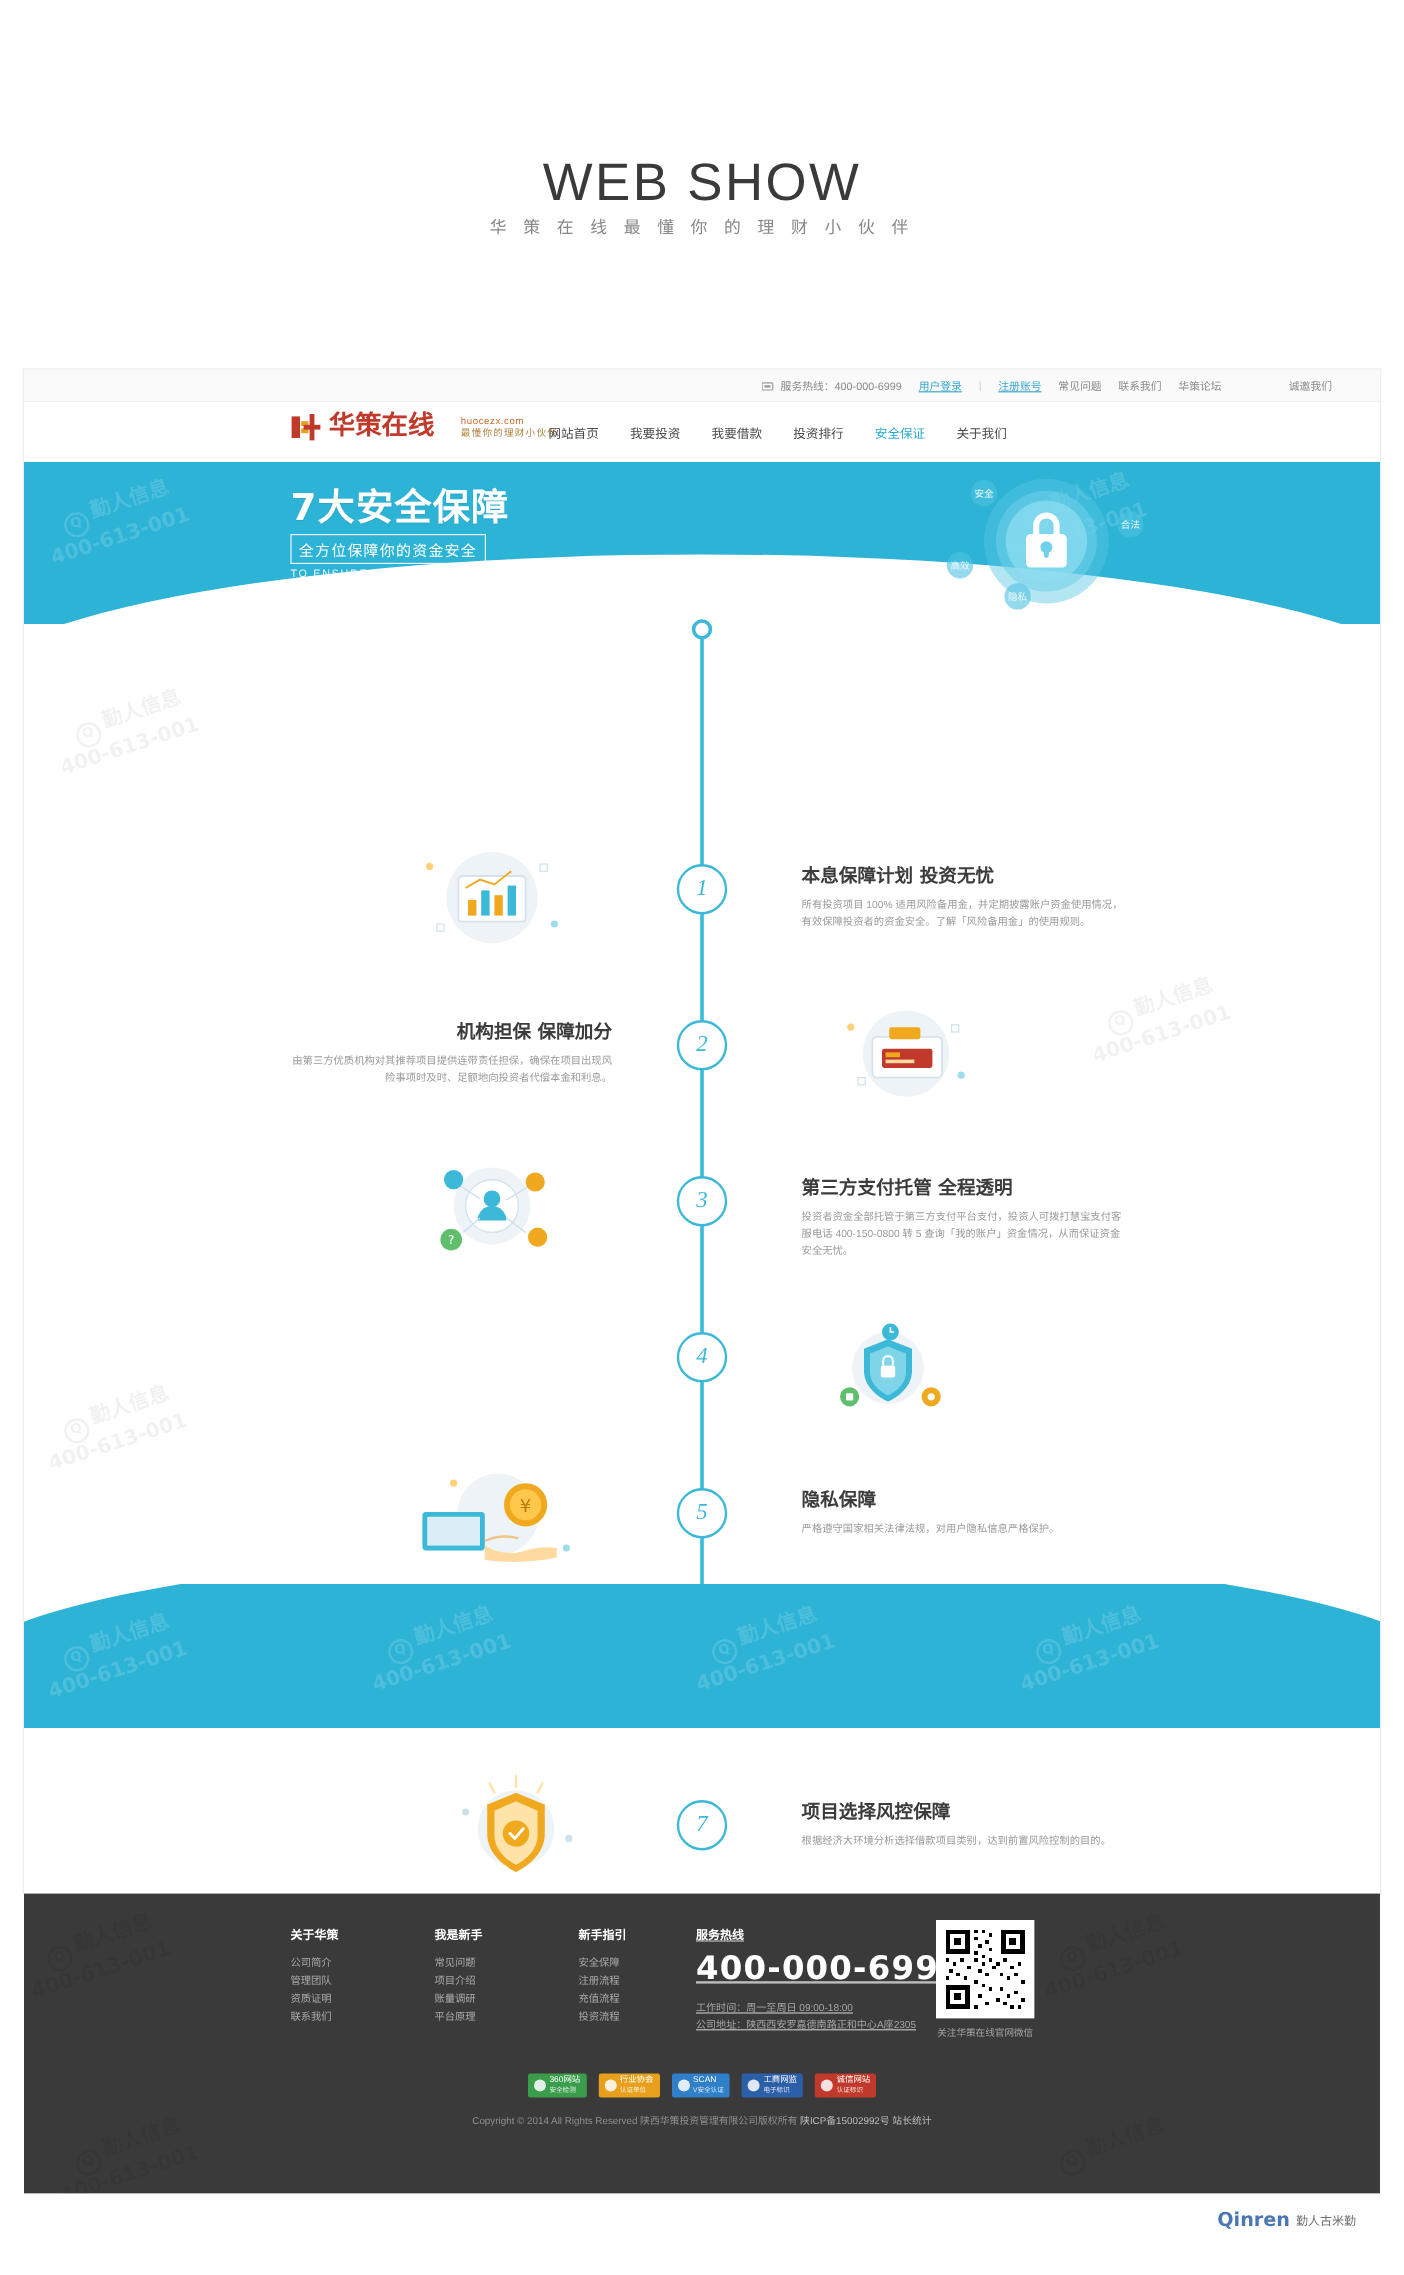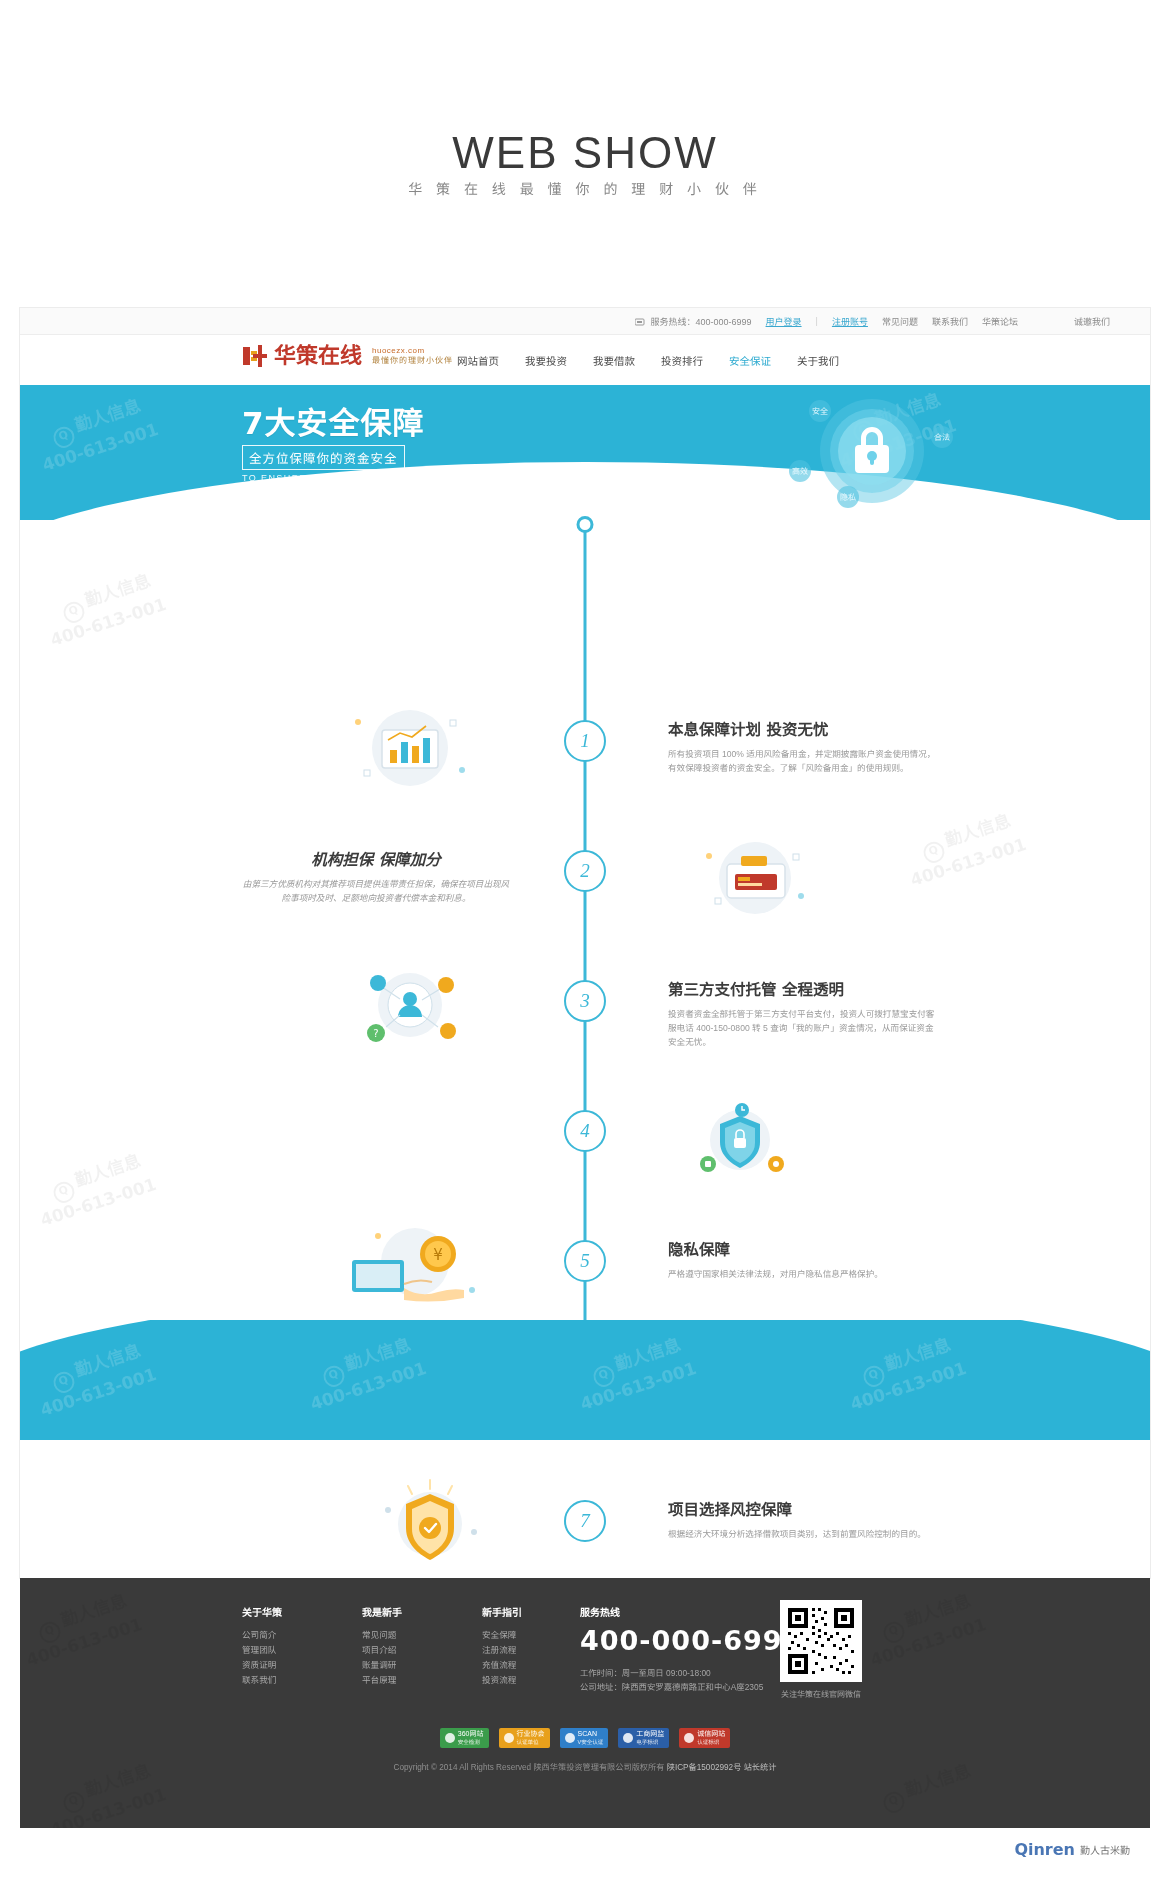--- a/index.html
+++ b/index.html
@@ -38,21 +38,21 @@
   .tb-item{white-space:nowrap;}
   .tb-item.link{color:#3aa8cf;}
   .tb-sep{color:#cfcfcf;}
 
   
   .header{height:50px;background:#fff;position:relative;}
   .logo{position:absolute;left:222px;top:8px;display:flex;align-items:center;gap:6px;}
   .logo-mark{width:26px;height:26px;position:relative;}
   .logo-zh{font-size:22px;font-weight:bold;color:#c0392b;letter-spacing:0px;
            font-family:"DejaVu Sans","Liberation Sans",sans-serif;line-height:26px;}
-  .logo-side{display:flex;flex-direction:column;justify-content:center;margin-left:4px;}
+  .logo-side{display:flex;flex-direction:column;justify-content:center;margin-left:16px;}
   .logo-dom{font-size:8px;color:#c76a2a;letter-spacing:.5px;line-height:10px;}
   .logo-slogan{font-size:8px;color:#b2833f;letter-spacing:1px;line-height:10px;}
   .nav{position:absolute;left:437px;top:0;height:50px;display:flex;align-items:center;gap:26px;}
   .nav a{font-size:10.5px;color:#4a4a4a;text-decoration:none;white-space:nowrap;}
   .nav a.active{color:#2aa9cf;text-align:center;}
 
   
   .banner{position:relative;height:135px;background:#2cb3d6;overflow:hidden;}
   .banner .curve{position:absolute;left:-5%;bottom:-62px;width:110%;height:120px;background:#fff;border-radius:50% 50% 0 0 / 100% 100% 0 0;}
   .banner-text{position:absolute;left:222px;top:20px;z-index:3;}
@@ -67,39 +67,39 @@
   
   .timeline{position:relative;background:#fff;height:800px;}
   .axis{position:absolute;left:50%;top:0;width:3px;height:800px;background:#3cb8d8;transform:translateX(-1.5px);}
   .axis-dot{position:absolute;left:50%;top:-4px;width:11px;height:11px;border-radius:50%;
             border:3px solid #3cb8d8;background:#fff;transform:translateX(-50%);}
   .row{position:absolute;left:0;width:100%;height:110px;display:flex;align-items:flex-start;}
   .num{position:absolute;left:50%;transform:translateX(-50%);width:38px;height:38px;border-radius:50%;
        border:2px solid #3cb8d8;background:#fff;color:#3cb8d8;font-size:19px;
        display:flex;align-items:center;justify-content:center;font-family:"Liberation Serif","DejaVu Serif",serif;font-style:italic;}
   .side{position:absolute;width:268px;}
-  .side.left{left:222px;text-align:center;font-style:italic;}
+  .side.left{left:222px;text-align:right;}
   .side.right{left:648px;text-align:left;}
   .item-title{font-size:15.5px;color:#3c3c3c;font-weight:bold;line-height:20px;margin-bottom:7px;
               font-family:"DejaVu Sans","Liberation Sans",sans-serif;}
   .item-desc{font-size:8.6px;color:#9a9a9a;line-height:14px;}
   .art{position:absolute;width:160px;height:96px;}
   .art.right{left:648px;}
 
   
   .bottomwave{position:relative;height:120px;background:#fff;overflow:hidden;}
   .bottomwave .fill{position:absolute;left:-5%;bottom:0;width:110%;height:150px;background:#2cb3d6;border-radius:50% 50% 0 0 / 70% 70% 0 0;}
 
   
   .footer{position:absolute;left:20px;top:1578px;width:1130px;height:250px;background:#3a3a3a;color:#bdbdbd;}
   .f-cols{position:absolute;left:222px;top:26px;display:flex;gap:58px;}
   .f-col{min-width:62px;}
   .f-col h4{margin:0 0 9px 0;font-size:10px;color:#ffffff;font-weight:bold;}
   .f-col a{display:block;font-size:8.6px;color:#a9a9a9;text-decoration:none;line-height:15px;}
-  .f-contact{position:absolute;left:560px;top:26px;}
+  .f-contact{position:absolute;left:560px;top:26px;text-decoration:underline;}
   .f-contact .lbl{font-size:10px;color:#fff;font-weight:bold;margin-bottom:6px;}
   .f-contact .tel{font-size:27px;color:#ffffff;font-weight:bold;letter-spacing:1px;
                   font-family:"DejaVu Sans","Liberation Sans",sans-serif;margin-bottom:10px;}
   .f-contact .meta{font-size:8.4px;color:#a5a5a5;line-height:14px;}
   .f-qr{position:absolute;left:760px;top:22px;text-align:center;}
   .qr{width:82px;height:82px;background:#fff;padding:4px;box-sizing:border-box;}
   .qr svg{display:block;}
   .f-qr .cap{margin-top:6px;font-size:8px;color:#a5a5a5;}
   .f-certs{position:absolute;left:0;top:150px;width:100%;display:flex;justify-content:center;gap:10px;}
   .cert{height:20px;border-radius:2px;display:flex;align-items:center;gap:3px;padding:0 5px;

